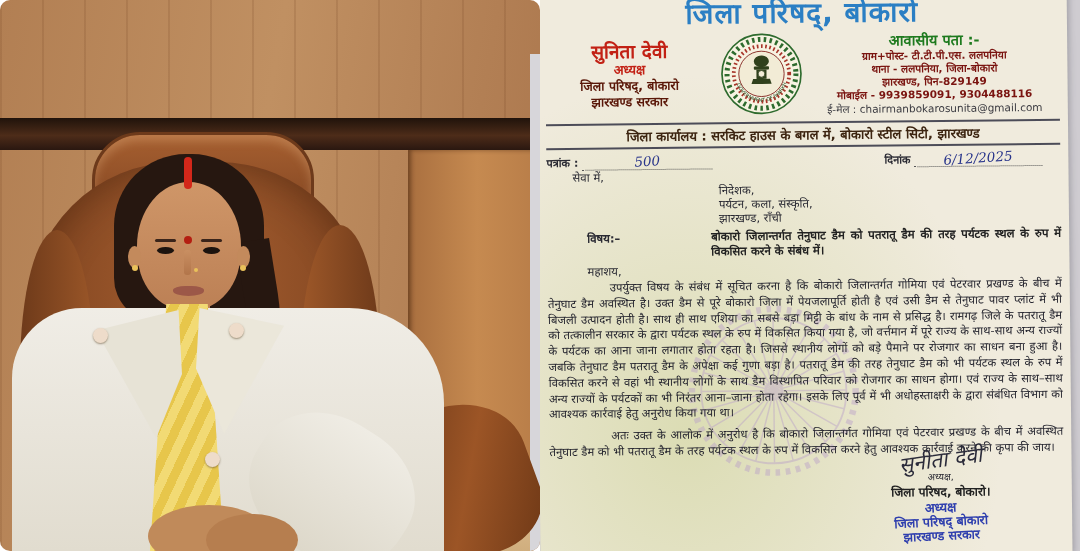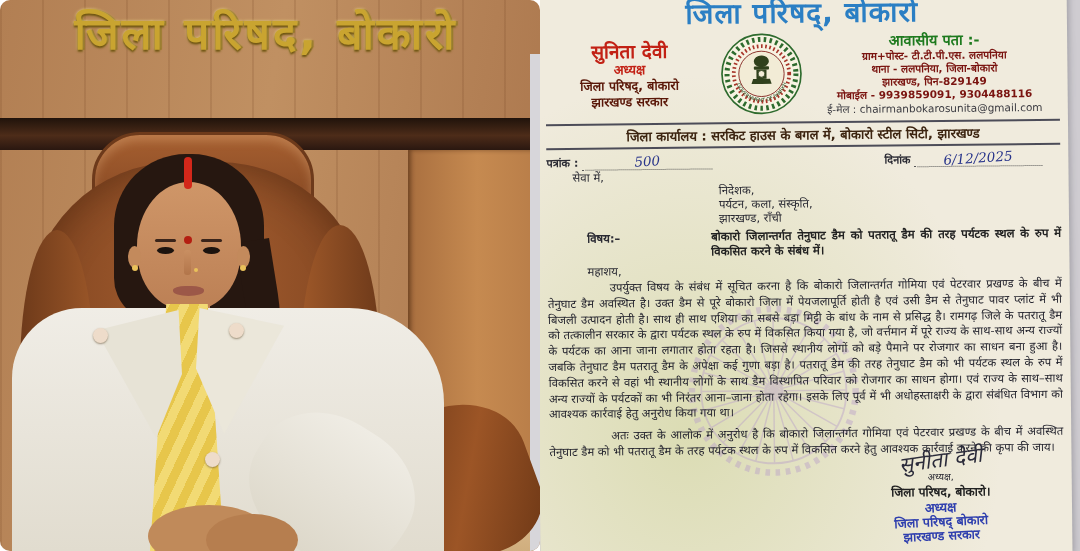--- a/index.html
+++ b/index.html
@@ -133,21 +133,20 @@
   .stamp-l2{font-size:12.5px;line-height:14px;}
   .stamp-l3{font-size:12.5px;line-height:14px;}
 </style>
 </head>
 <body>
 
 <div class="stage">
 
   <div class="abs photo">
     <div class="abs wall-grain"></div>
-    <div class="abs wall-sign">जिला परिषद, बोकारो</div>
     <div class="abs molding"></div>
     <div class="abs door"></div>
     <div class="abs floor"></div>
     <div class="abs edge-strip"></div>
 
     <div class="abs chair-head"></div>
     <div class="abs chair-back"></div>
     <div class="abs chair-wing-l"></div>
     <div class="abs chair-wing-r"></div>
     <div class="abs chair-arm"></div>

